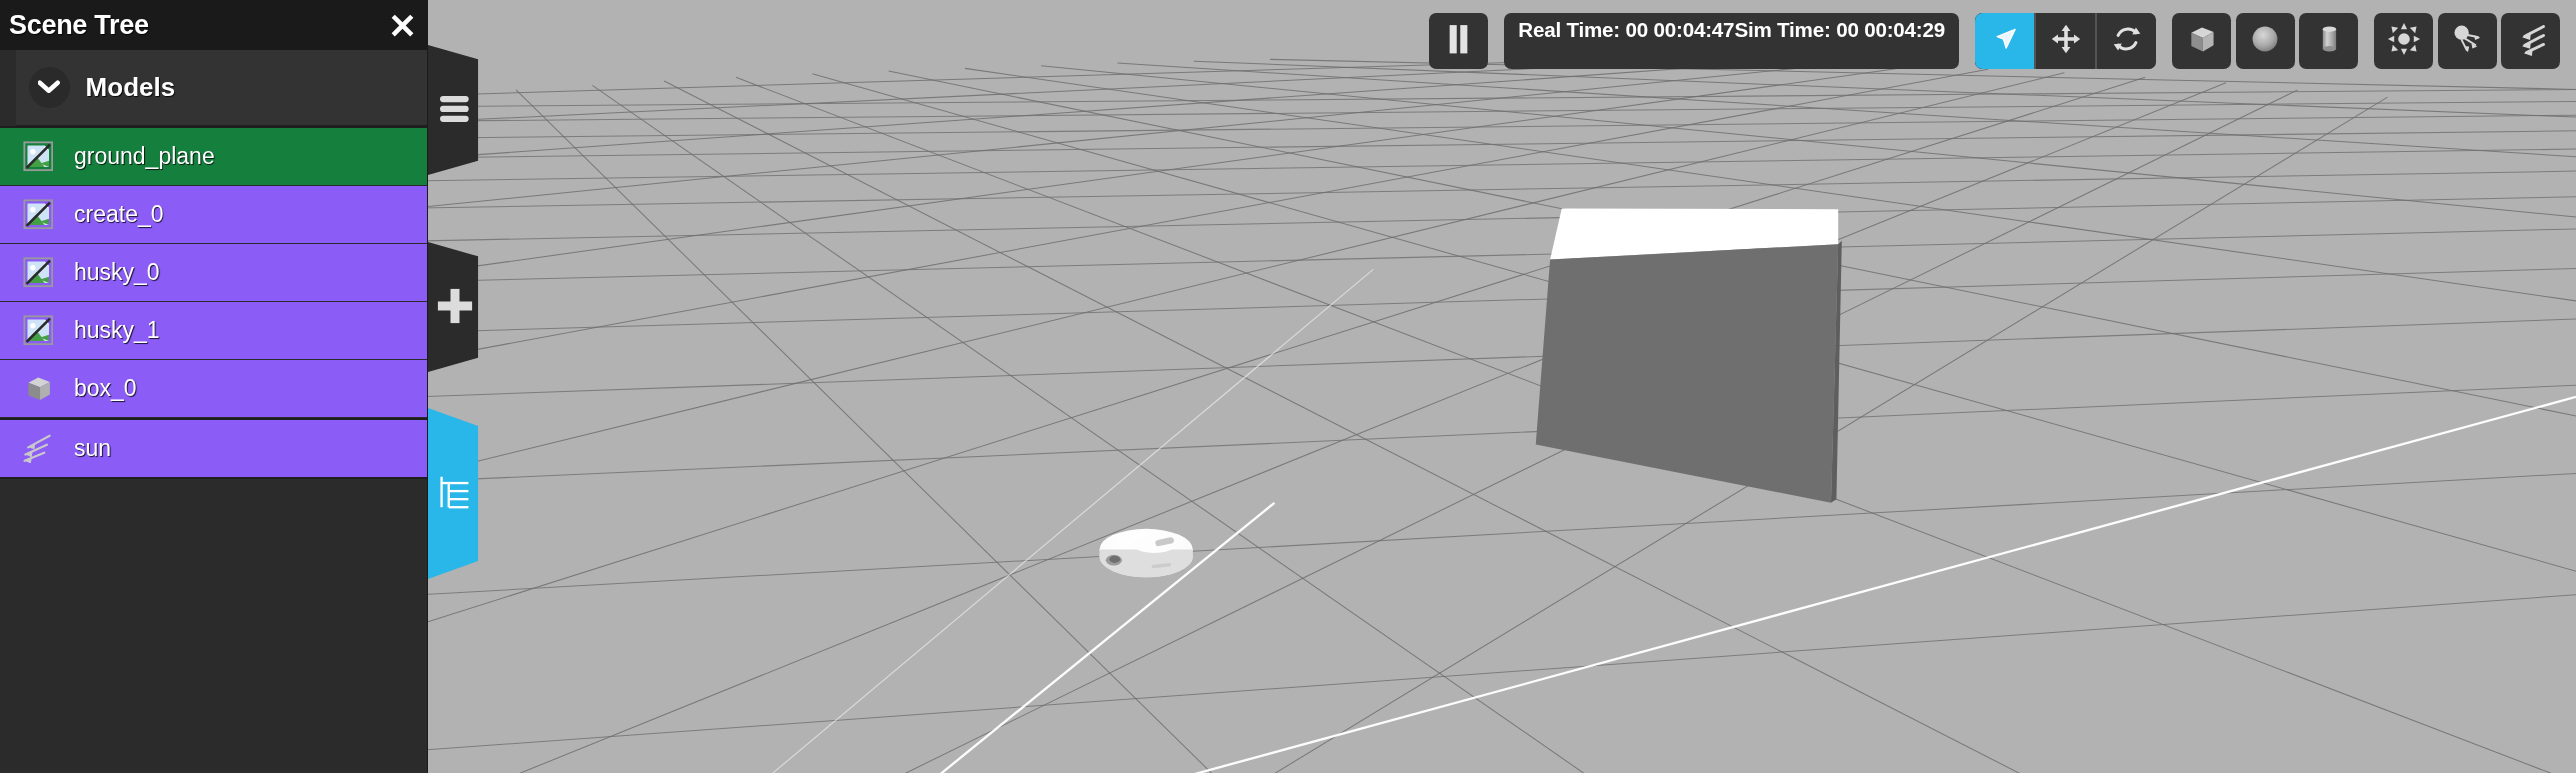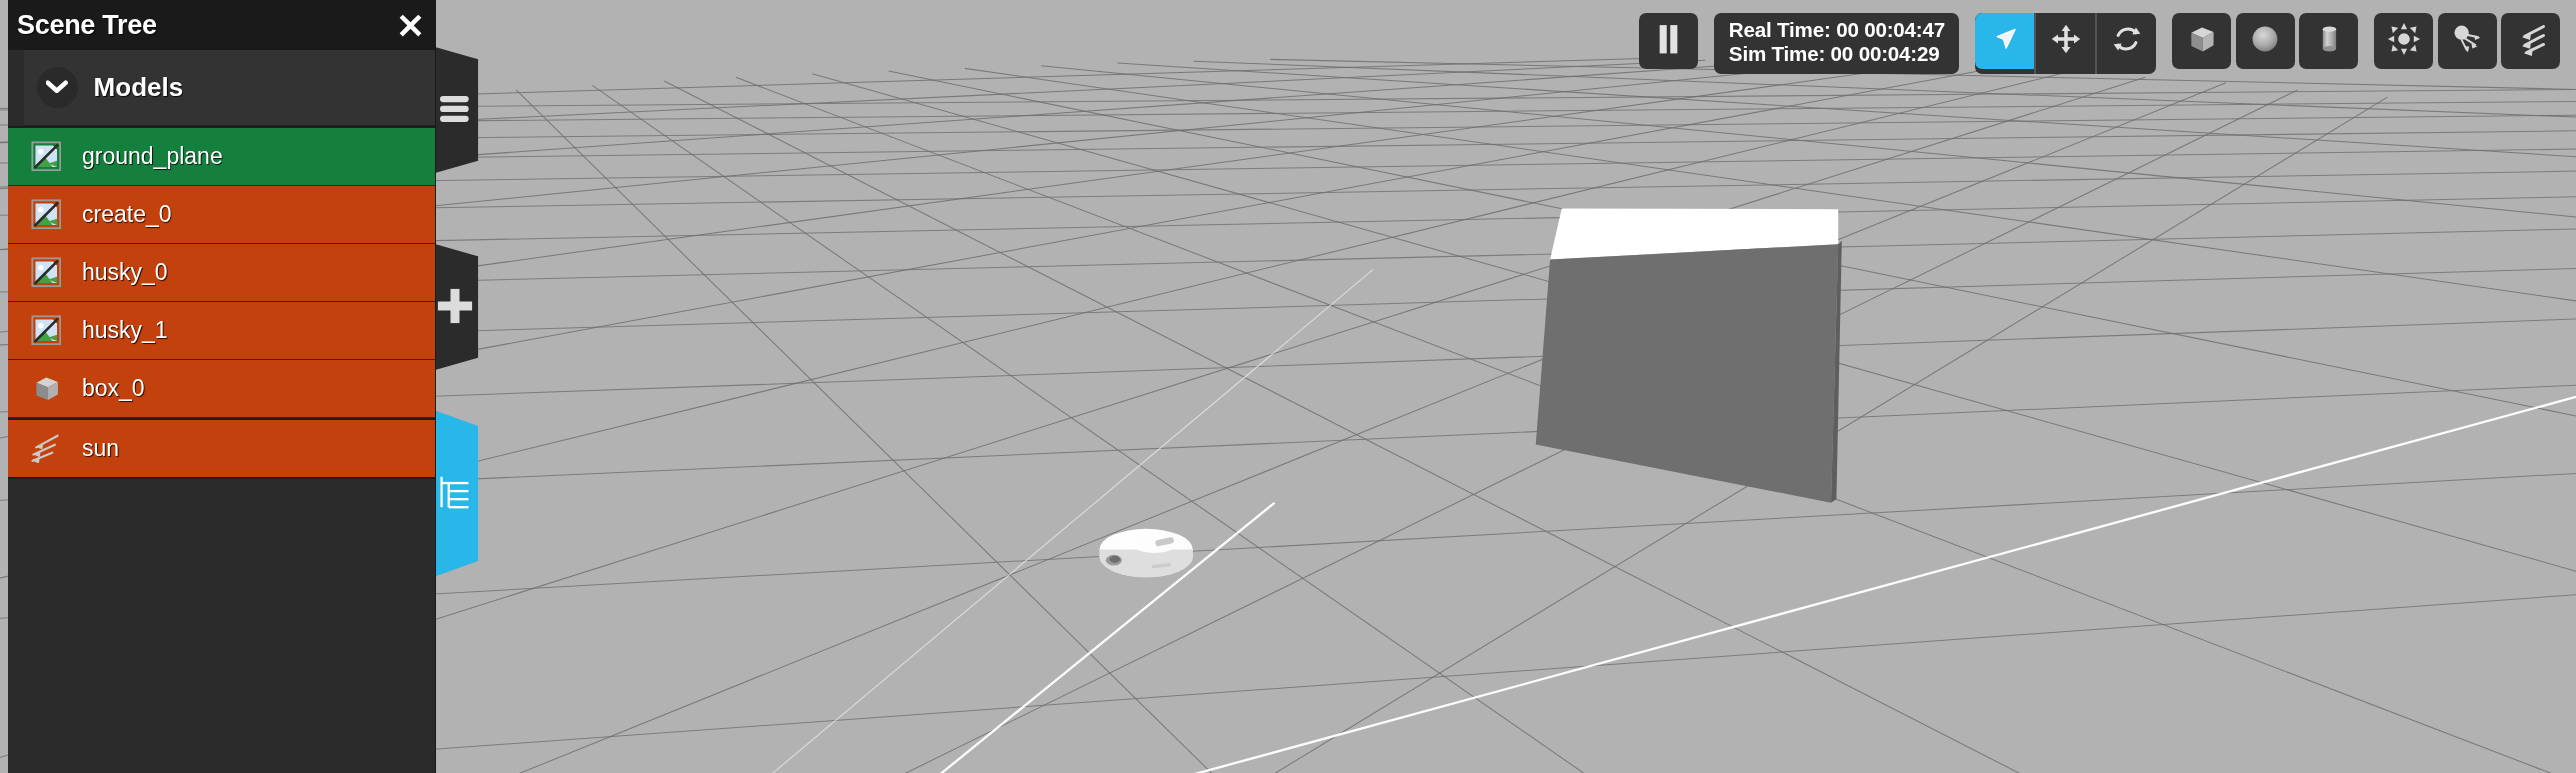--- a/index.html
+++ b/index.html
@@ -22,21 +22,21 @@
     left: 0; top: 0;
     width: 2576px; height: 774px;
     background: #b2b2b2;
     overflow: hidden;
   }
   .viewport-svg { position: absolute; left: 0; top: 0; display: block; }
 
   
   .scene-panel {
     position: absolute;
-    left: 8px; top: 0;
+    left: 0; top: 0;
     width: 428px; height: 774px;
     background: #2b2b2b;
     z-index: 40;
     border-right: 0.9px solid #1b1b1b;
   }
   .panel-header {
     position: relative;
     height: 50px;
     background: #1a1a1a;
     display: flex;
@@ -85,21 +85,21 @@
     text-shadow: 0.9px 0.9px 0.9px rgba(0,0,0,0.85);
   }
 
   .tree-list { background: #2b2b2b; }
   .tree-item {
     height: 58px;
     display: flex;
     align-items: center;
     padding-left: 20px;
     cursor: pointer;
-    background: #c2410c;
+    background: #8b5cf6;
     border-bottom: 0.9px solid #2b2b2b;
   }
   .tree-item.selected { background: #15803d; }
   .tree-item.selected .tree-label { color: #ffffff; }
   .tree-icon {
     width: 36px; height: 36px;
     margin-right: 18px;
     flex: 0 0 auto;
     display: flex; align-items: center; justify-content: center;
   }
@@ -175,21 +175,21 @@
   .tb-btn.active { background: #29b6e8; }
   .tb-sep { width: 1.8px; background: #545454; }
   .tb-spaced { display: flex; gap: 4.5px; }
   .tb-spaced .tb-btn { border-radius: 7.2px; }
 
   .time-box {
     background: #333333;
     border-radius: 7.2px;
     padding: 5.4px 14.4px 7.2px 14.4px;
     display: flex;
-    flex-direction: column;
+    flex-direction: row;
     justify-content: center;
     min-width: 196px;
   }
   .time-line {
     color: #ffffff;
     font-size: 20.6px;
     font-weight: bold;
     line-height: 1.18;
     white-space: nowrap;
     letter-spacing: -0.2px;

